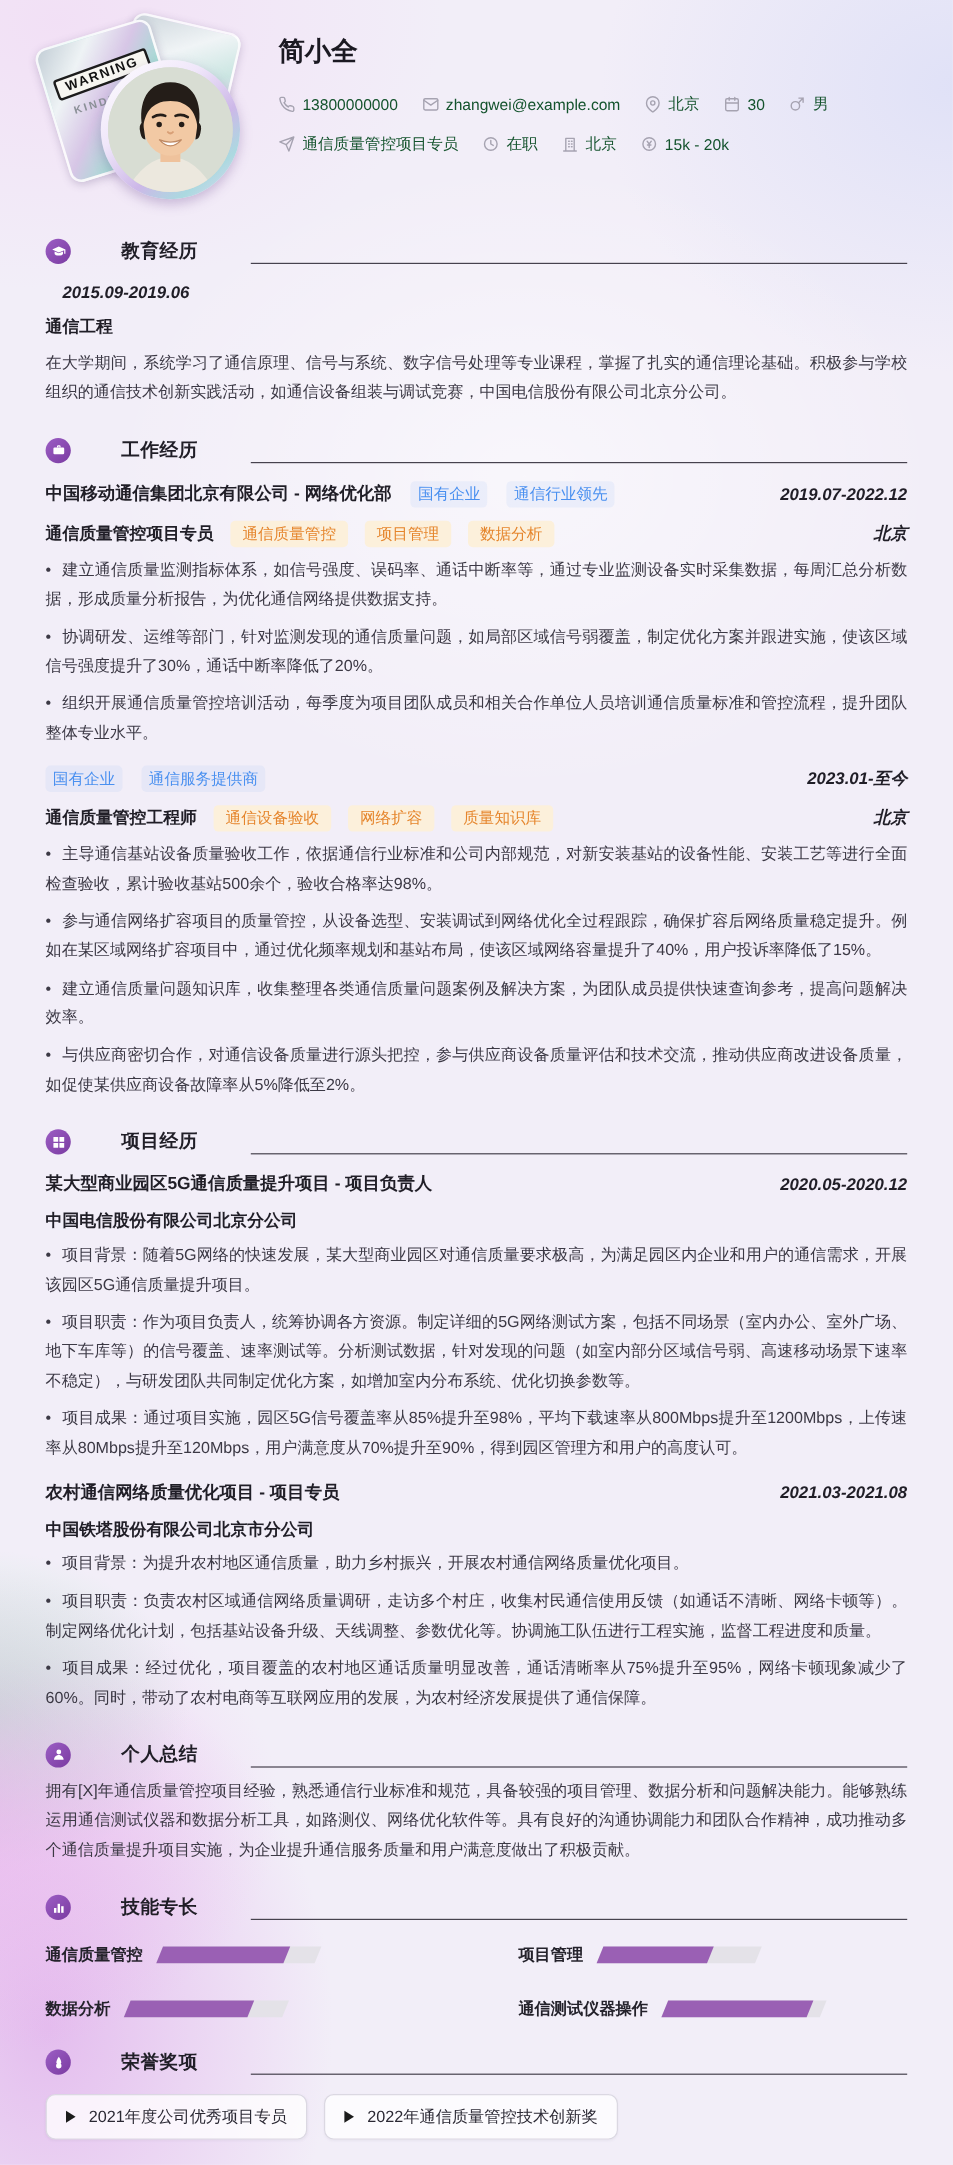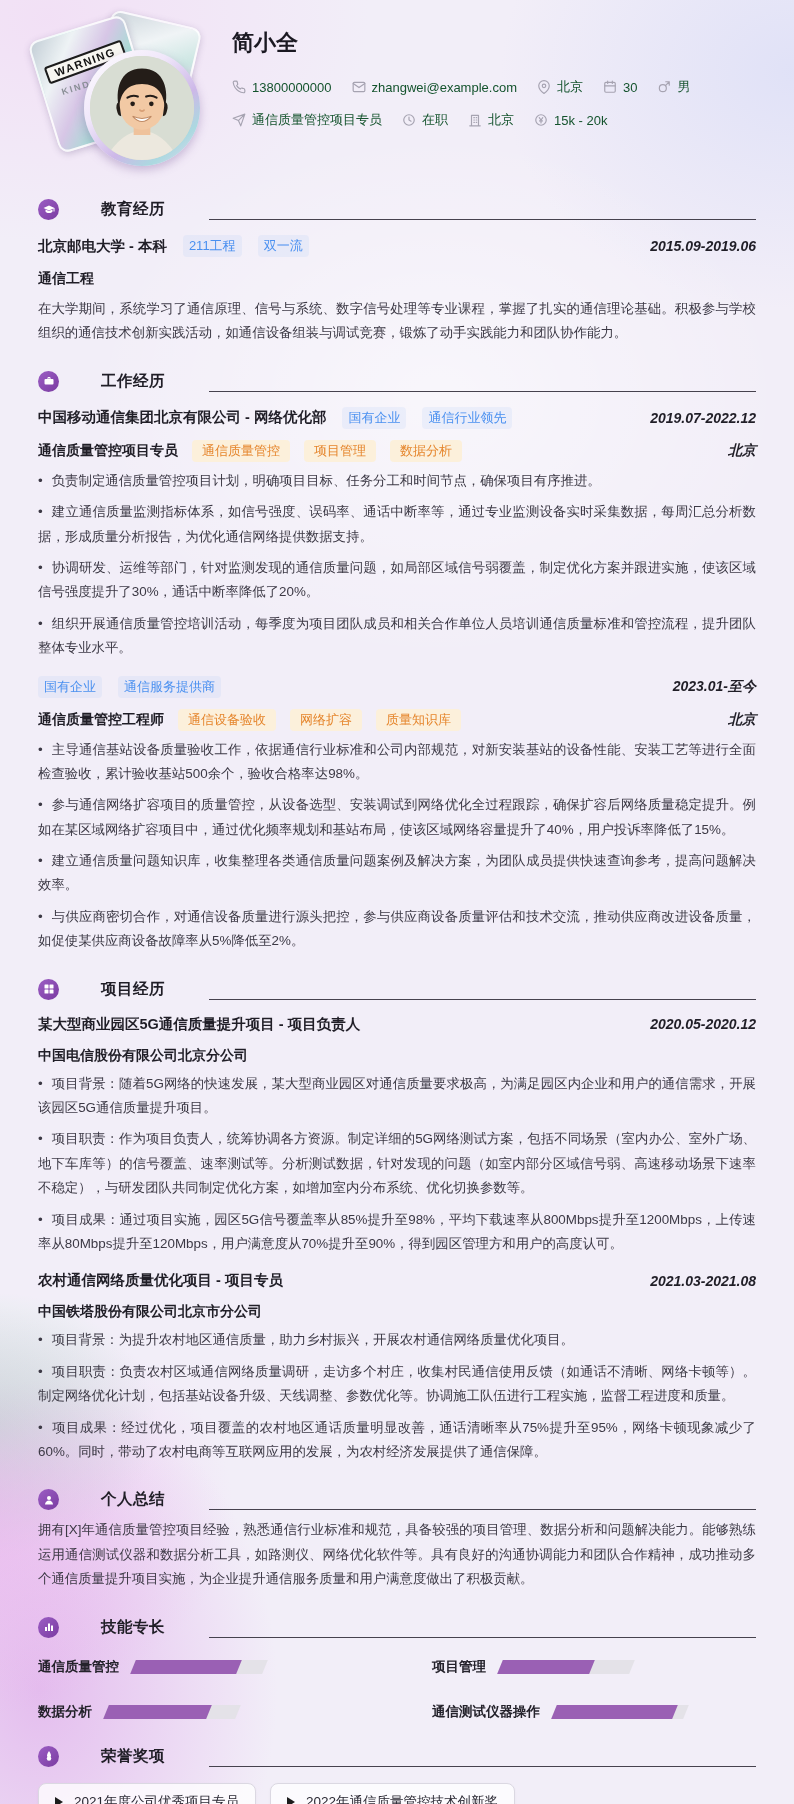--- a/index.html
+++ b/index.html
@@ -198,29 +198,24 @@
         <svg viewBox="0 0 24 24">
             <path d="M12 3 1 8l11 5 9-4.1V15h2V8L12 3z"></path>
             <path d="M5 11v4c0 1.7 3.1 3 7 3s7-1.3 7-3v-4l-7 3.2L5 11z"></path>
           </svg>
       </div>
       <div class="sec-title">教育经历</div>
       <div class="sec-line"></div>
     </div>
 
     <div class="entry-row">
-      <div class="entry-left">
-        <span class="entry-name">北京邮电大学 - 本科</span>
-        <span class="tag-blue">211工程</span>
-        <span class="tag-blue">双一流</span>
-      </div>
       <span class="entry-date">2015.09-2019.06</span>
     </div>
     <div class="sub-bold">通信工程</div>
-    <div class="para">在大学期间，系统学习了通信原理、信号与系统、数字信号处理等专业课程，掌握了扎实的通信理论基础。积极参与学校组织的通信技术创新实践活动，如通信设备组装与调试竞赛，锻炼了动手实践能力和团队协作能力。</div>
+    <div class="para">在大学期间，系统学习了通信原理、信号与系统、数字信号处理等专业课程，掌握了扎实的通信理论基础。积极参与学校组织的通信技术创新实践活动，如通信设备组装与调试竞赛，中国电信股份有限公司北京分公司。</div>
   </div>
 
   <div class="section">
     <div class="sec-head">
       <div class="sec-icon">
         <svg viewBox="0 0 24 24">
             <path d="M9 8V6a2 2 0 0 1 2-2h2a2 2 0 0 1 2 2v2h-2V6h-2v2H9z"></path>
             <rect x="3" y="8" width="18" height="11" rx="2"></rect>
           </svg>
       </div>
@@ -239,21 +234,20 @@
       </div>
       <div class="role-row">
         <div class="role-left">
           <span class="role-name">通信质量管控项目专员</span>
           <span class="tag-orange">通信质量管控</span>
           <span class="tag-orange">项目管理</span>
           <span class="tag-orange">数据分析</span>
         </div>
         <span class="entry-date">北京</span>
       </div>
-      <div class="bullet"><span class="dot">•</span><span>负责制定通信质量管控项目计划，明确项目目标、任务分工和时间节点，确保项目有序推进。</span></div>
       <div class="bullet"><span class="dot">•</span><span>建立通信质量监测指标体系，如信号强度、误码率、通话中断率等，通过专业监测设备实时采集数据，每周汇总分析数据，形成质量分析报告，为优化通信网络提供数据支持。</span></div>
       <div class="bullet"><span class="dot">•</span><span>协调研发、运维等部门，针对监测发现的通信质量问题，如局部区域信号弱覆盖，制定优化方案并跟进实施，使该区域信号强度提升了30%，通话中断率降低了20%。</span></div>
       <div class="bullet"><span class="dot">•</span><span>组织开展通信质量管控培训活动，每季度为项目团队成员和相关合作单位人员培训通信质量标准和管控流程，提升团队整体专业水平。</span></div>
     </div>
 
     <div style="margin-top:8px;">
       <div class="entry-row">
         <div class="entry-left">
           <span class="tag-blue">国有企业</span>
           <span class="tag-blue">通信服务提供商</span>

